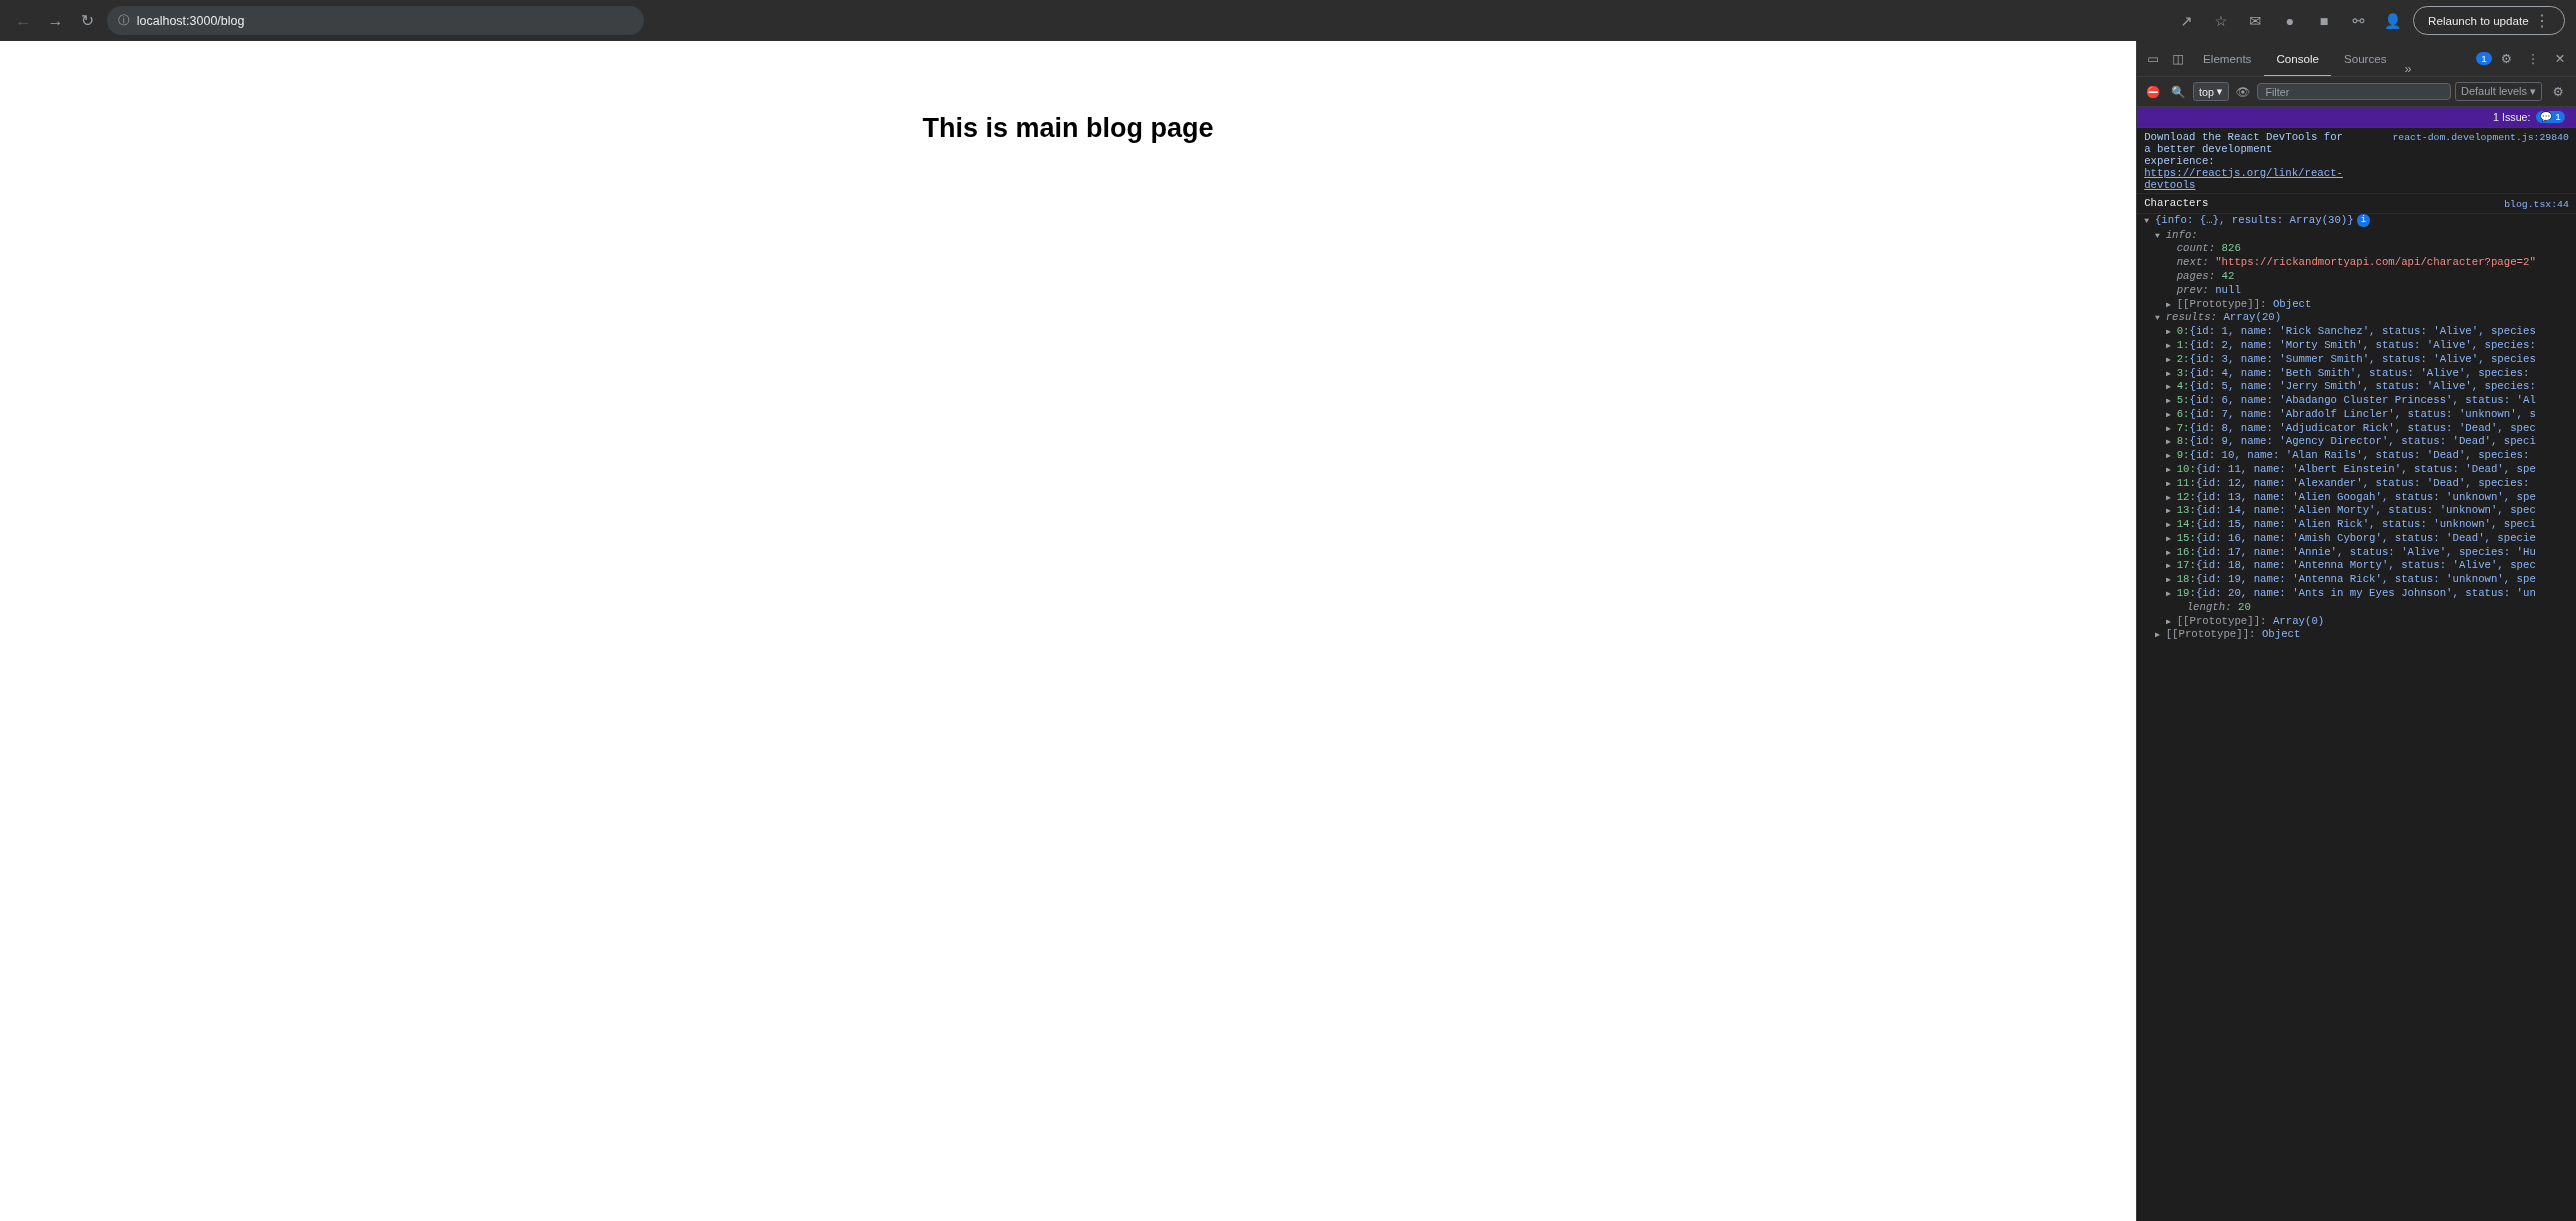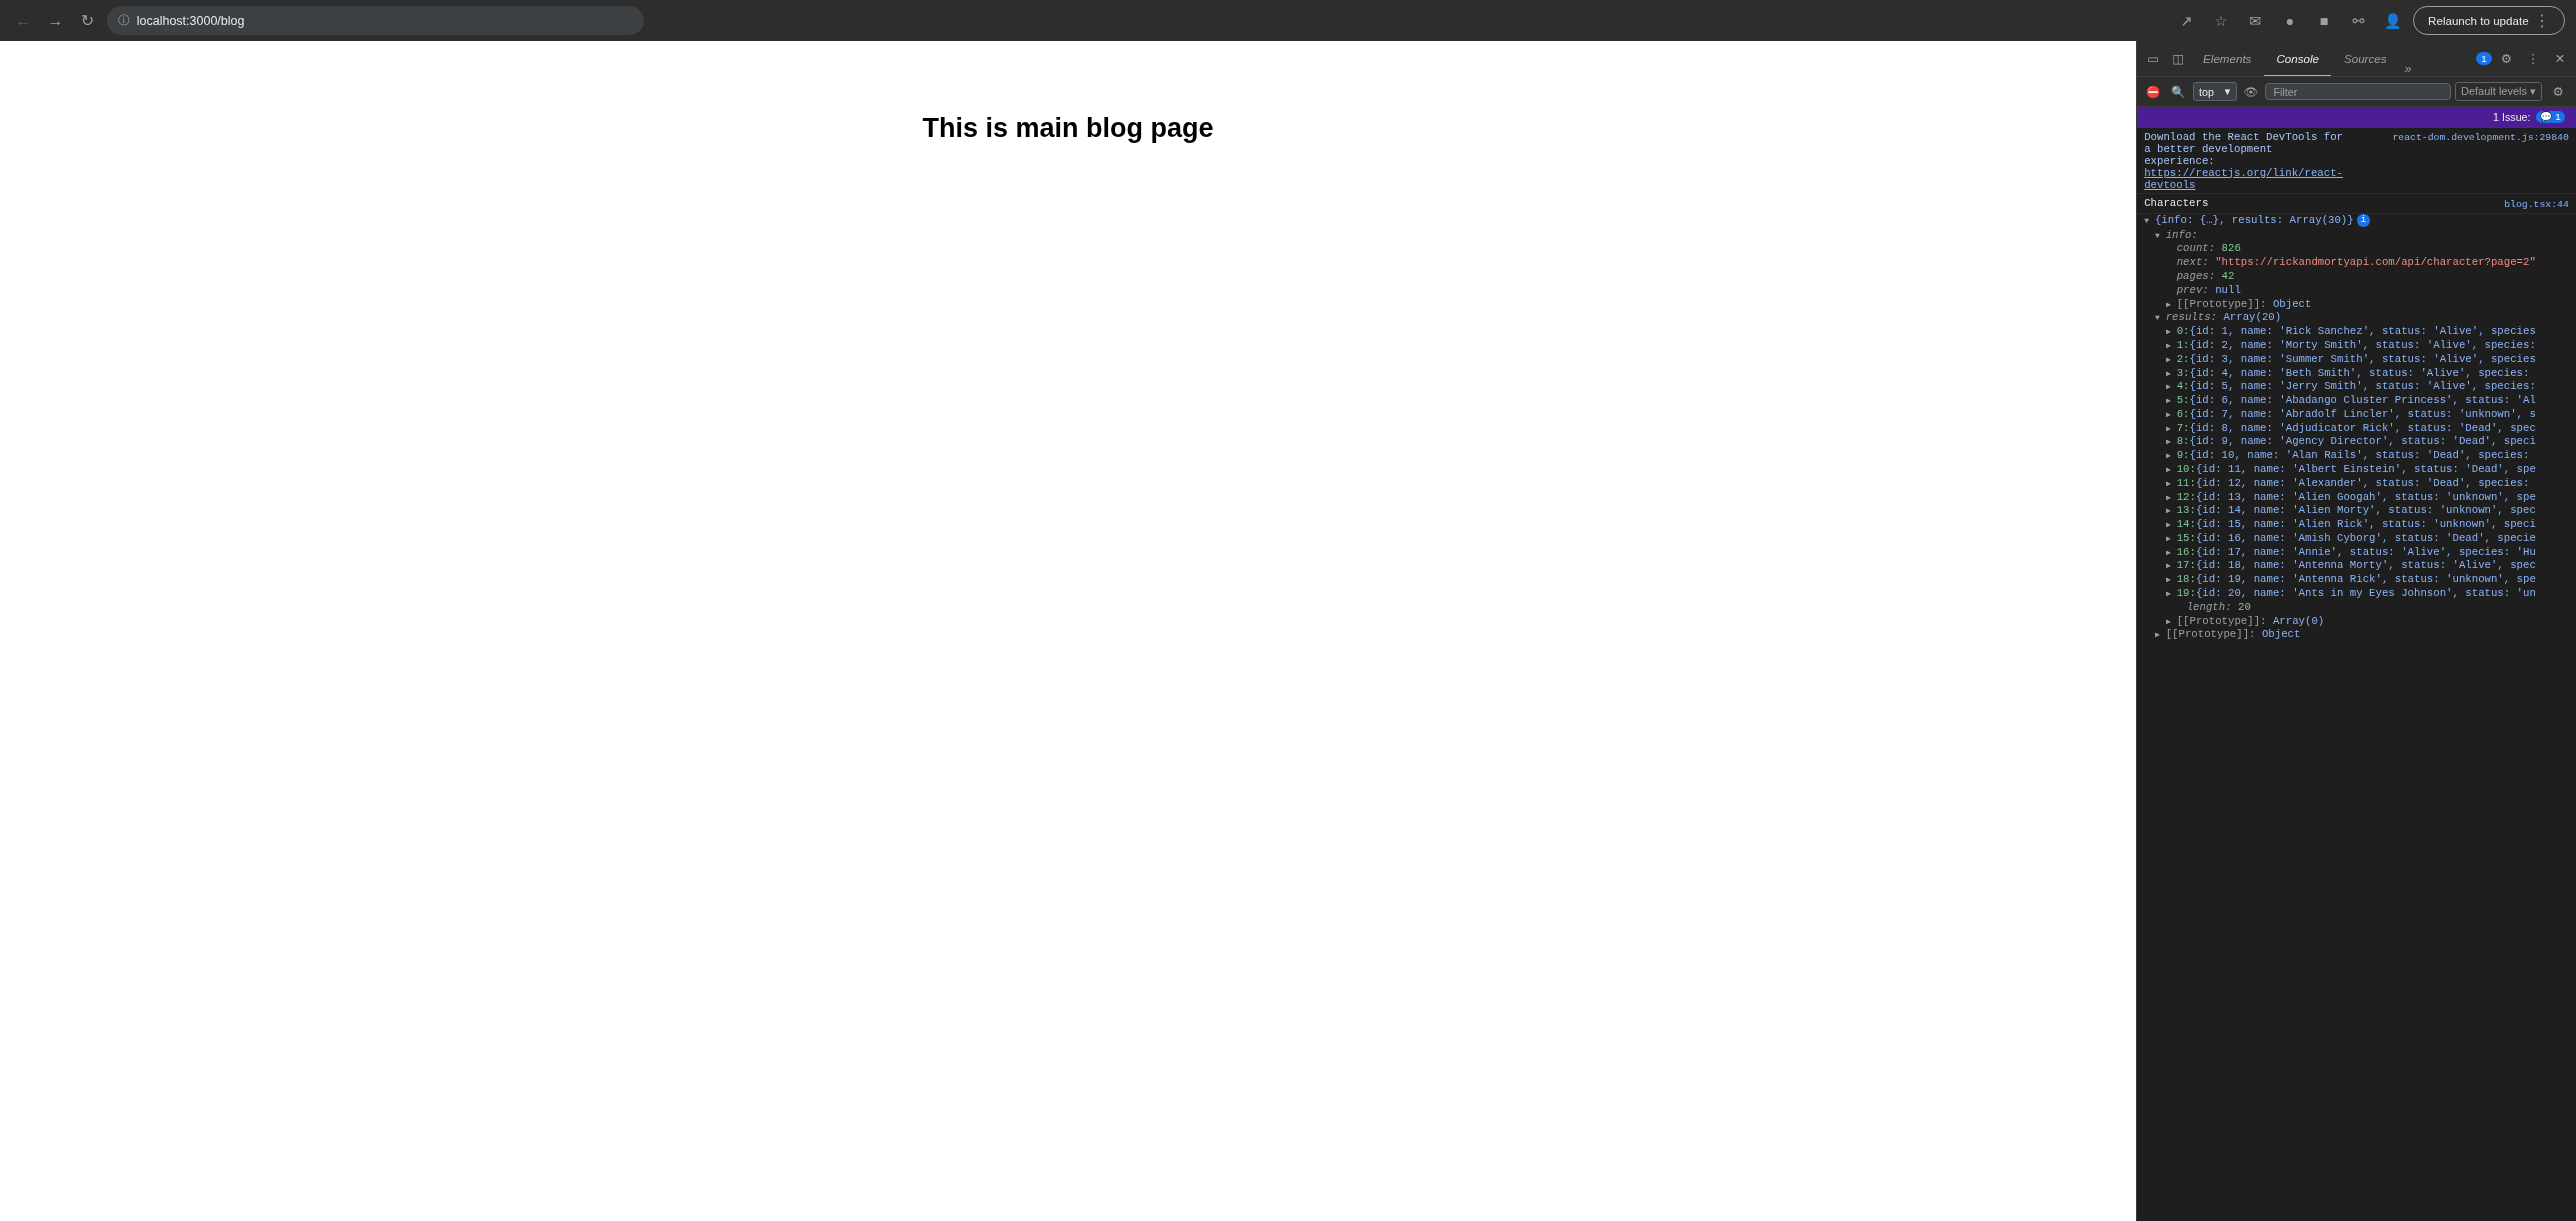--- a/index.html
+++ b/index.html
@@ -136,21 +136,20 @@
       display: flex;
       align-items: center;
       justify-content: center;
       border-radius: 2.7px;
     }
     .devtools-tabs {
       display: flex;
       align-items: flex-end;
       flex: 1;
       height: 100%;
-      font-style: italic;
     }
     .devtools-tab {
       padding: 0 12.5px;
       height: 100%;
       display: flex;
       align-items: center;
       font-size: 11.6px;
       color: #9aa0a6;
       cursor: pointer;
       border-bottom: 1.8px solid transparent;
@@ -209,21 +208,21 @@
     .top-selector {
       background: #3c4043;
       border: 0.9px solid #5f6368;
       border-radius: 2.7px;
       color: #e8eaed;
       font-size: 10.7px;
       padding: 1.8px 5.4px;
       cursor: pointer;
       display: flex;
       align-items: center;
-      gap: 11px;
+      gap: 3px;
     }
     .filter-input {
       flex: 1;
       background: #3c4043;
       border: 0.9px solid #5f6368;
       border-radius: 4px;
       color: #e8eaed;
       font-size: 10.7px;
       padding: 1.8px 7.2px;
       outline: none;

